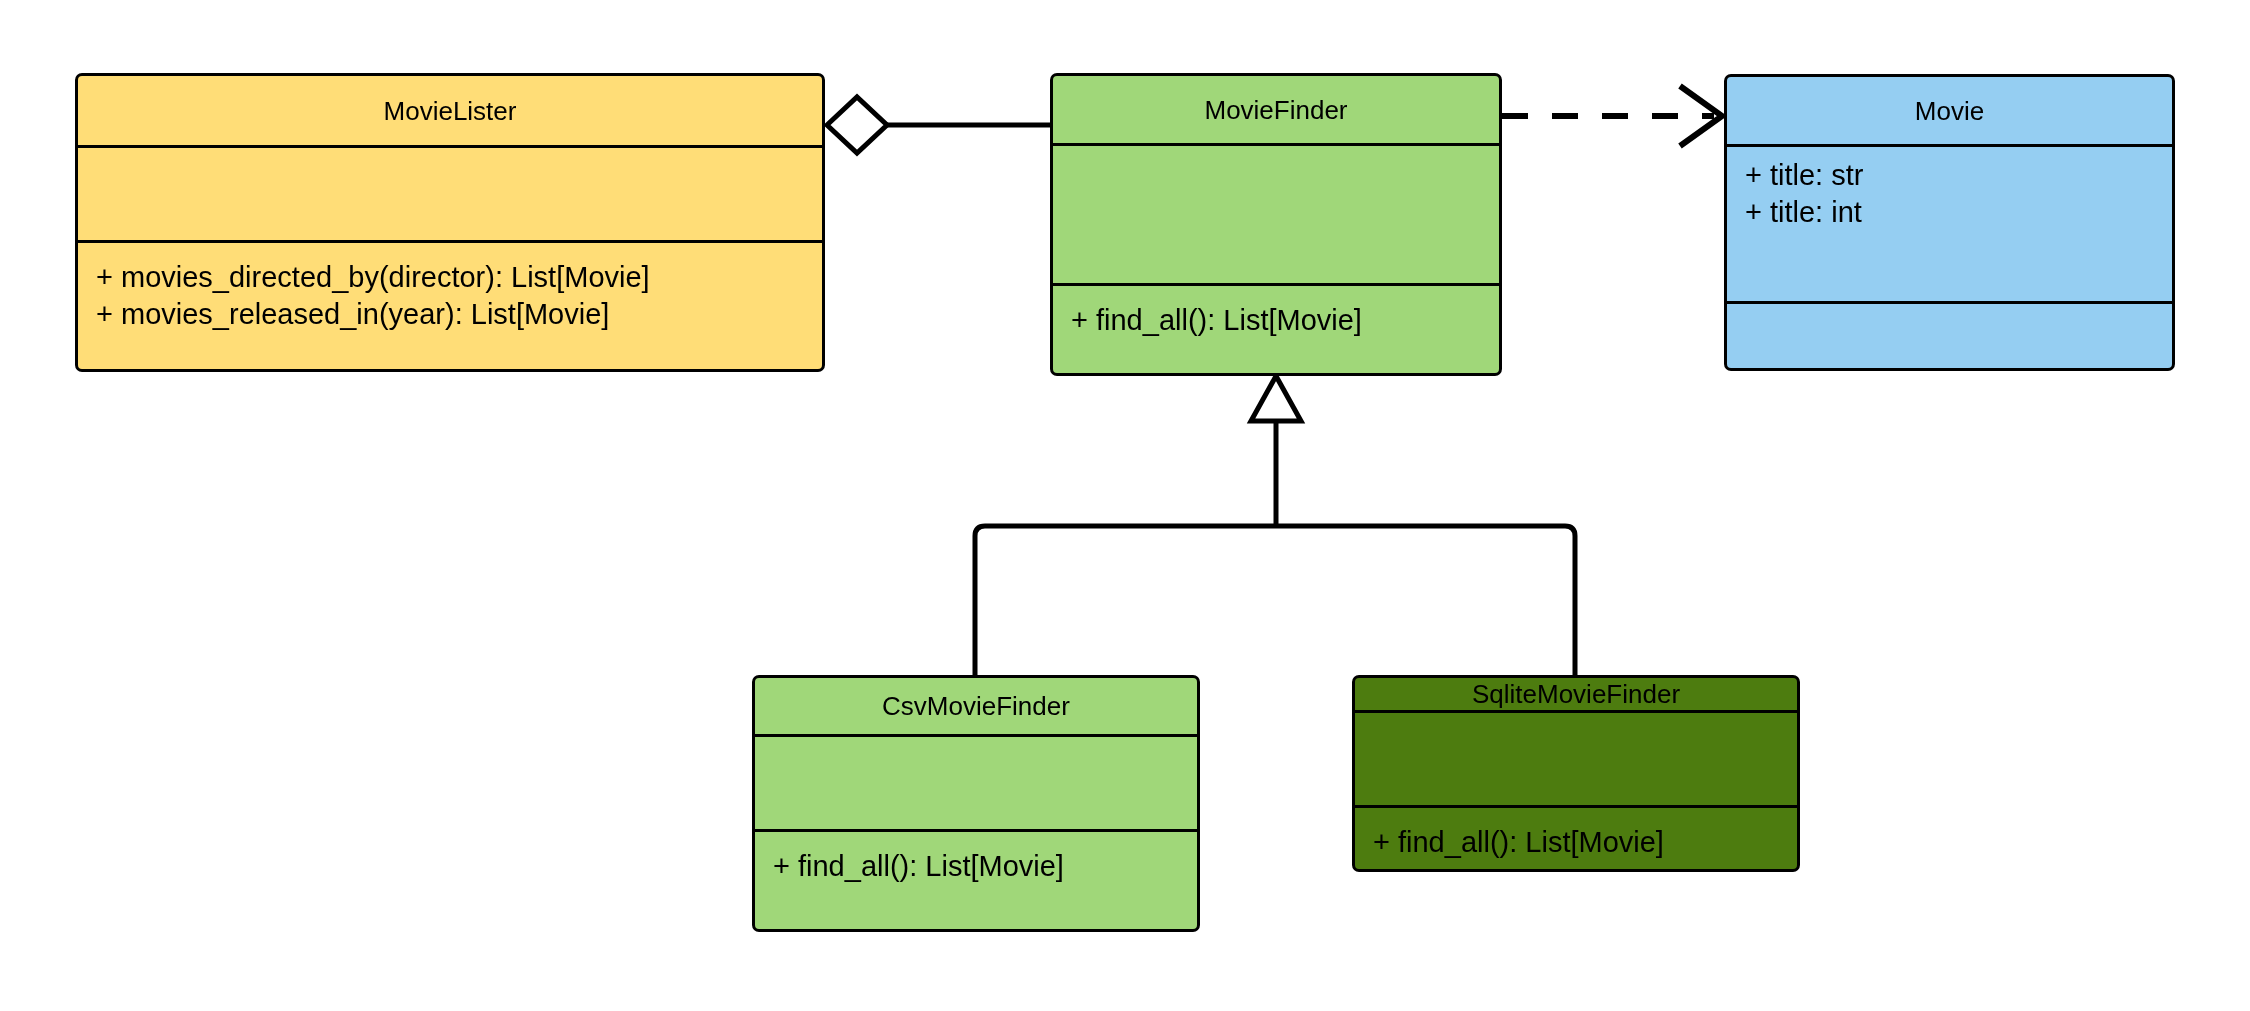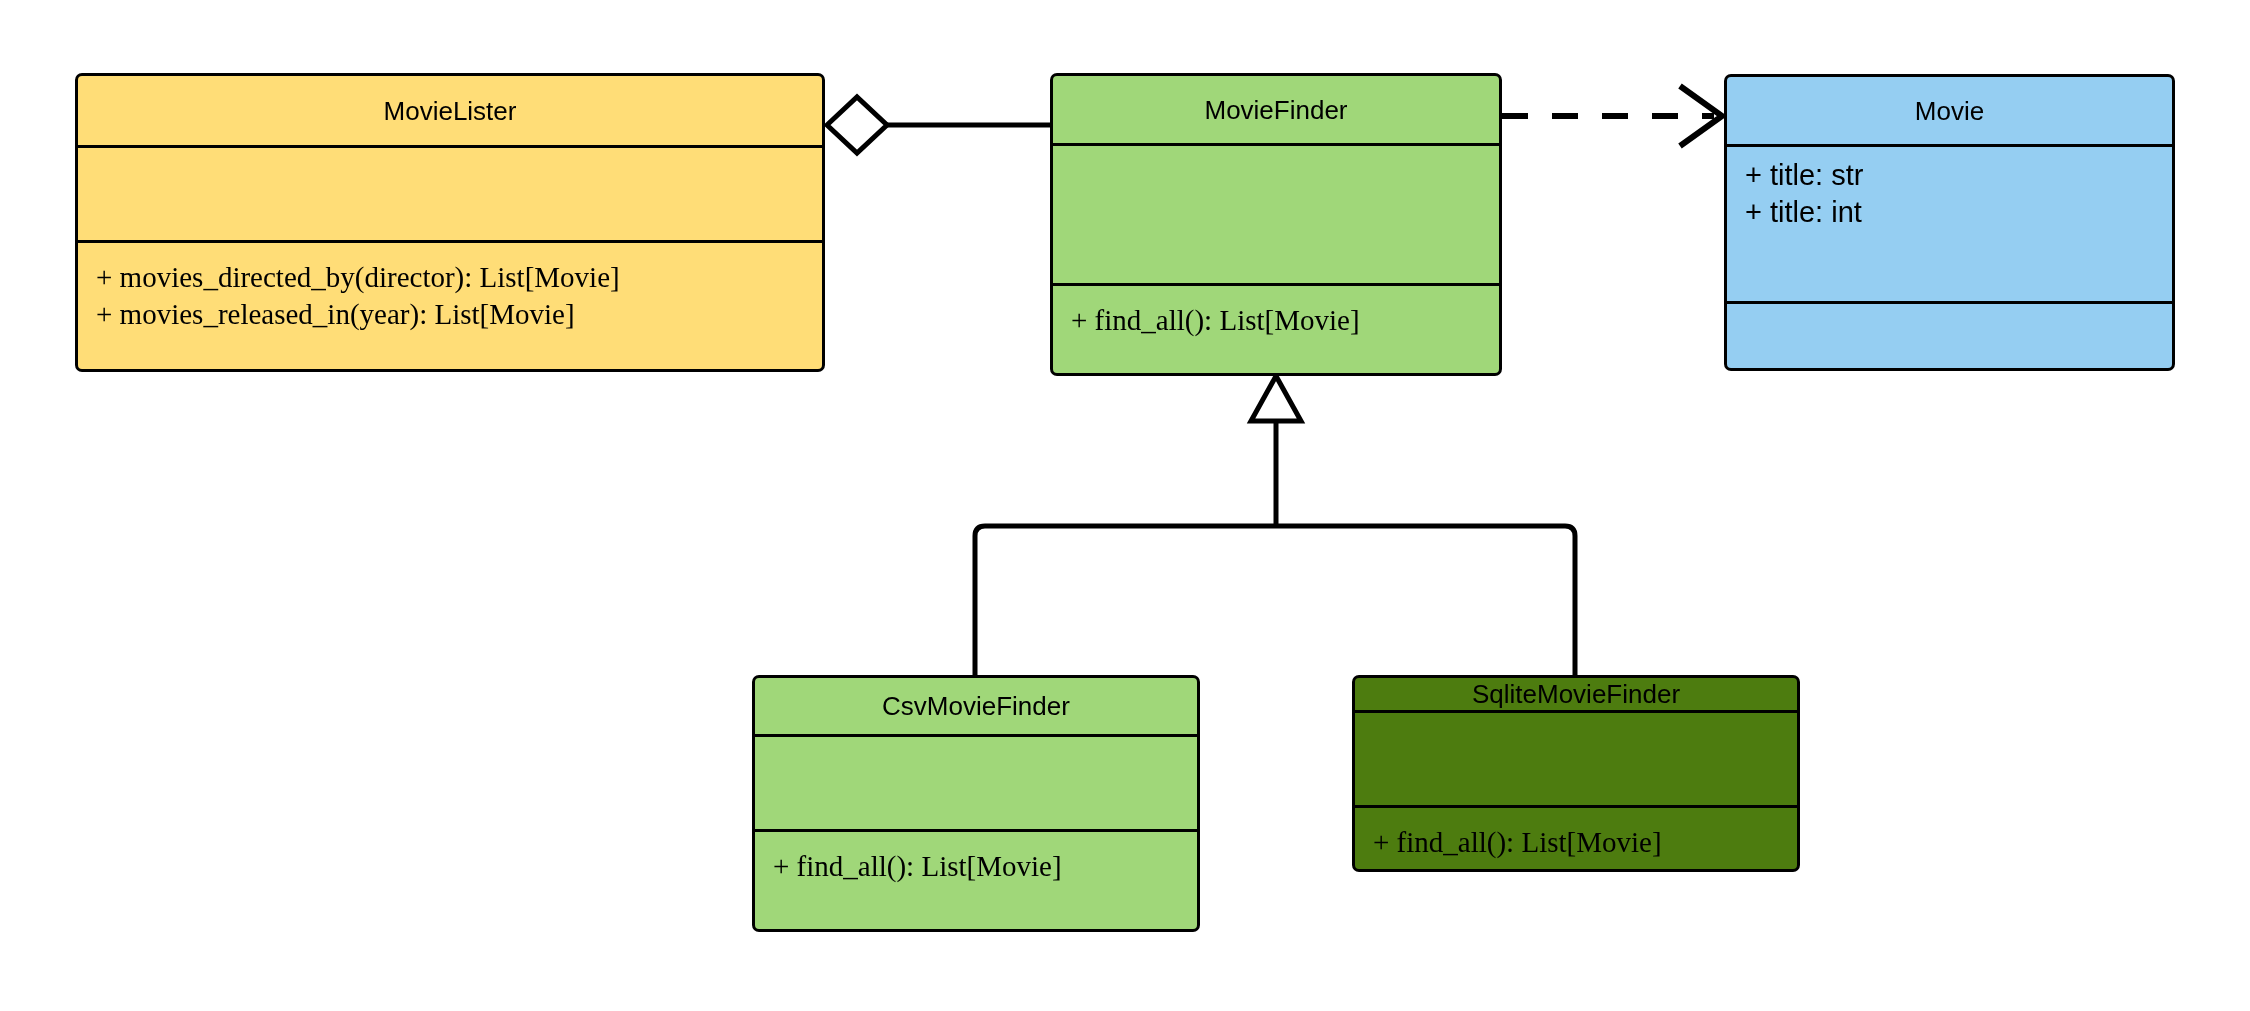--- a/index.html
+++ b/index.html
@@ -52,21 +52,20 @@
     color: #000000;
     line-height: 1;
   }
   .member-list {
     padding: 10px 18px 8px 18px;
     font-size: 29px;
     color: #000000;
   }
   .member-list.pad-top-large {
     padding-top: 16px;
-    font-family: Liberation Serif, serif;
   }
   .member-row {
     line-height: 1.28;
     white-space: nowrap;
   }
   .empty-compartment {
     flex: none;
   }
 </style>
 </head>

